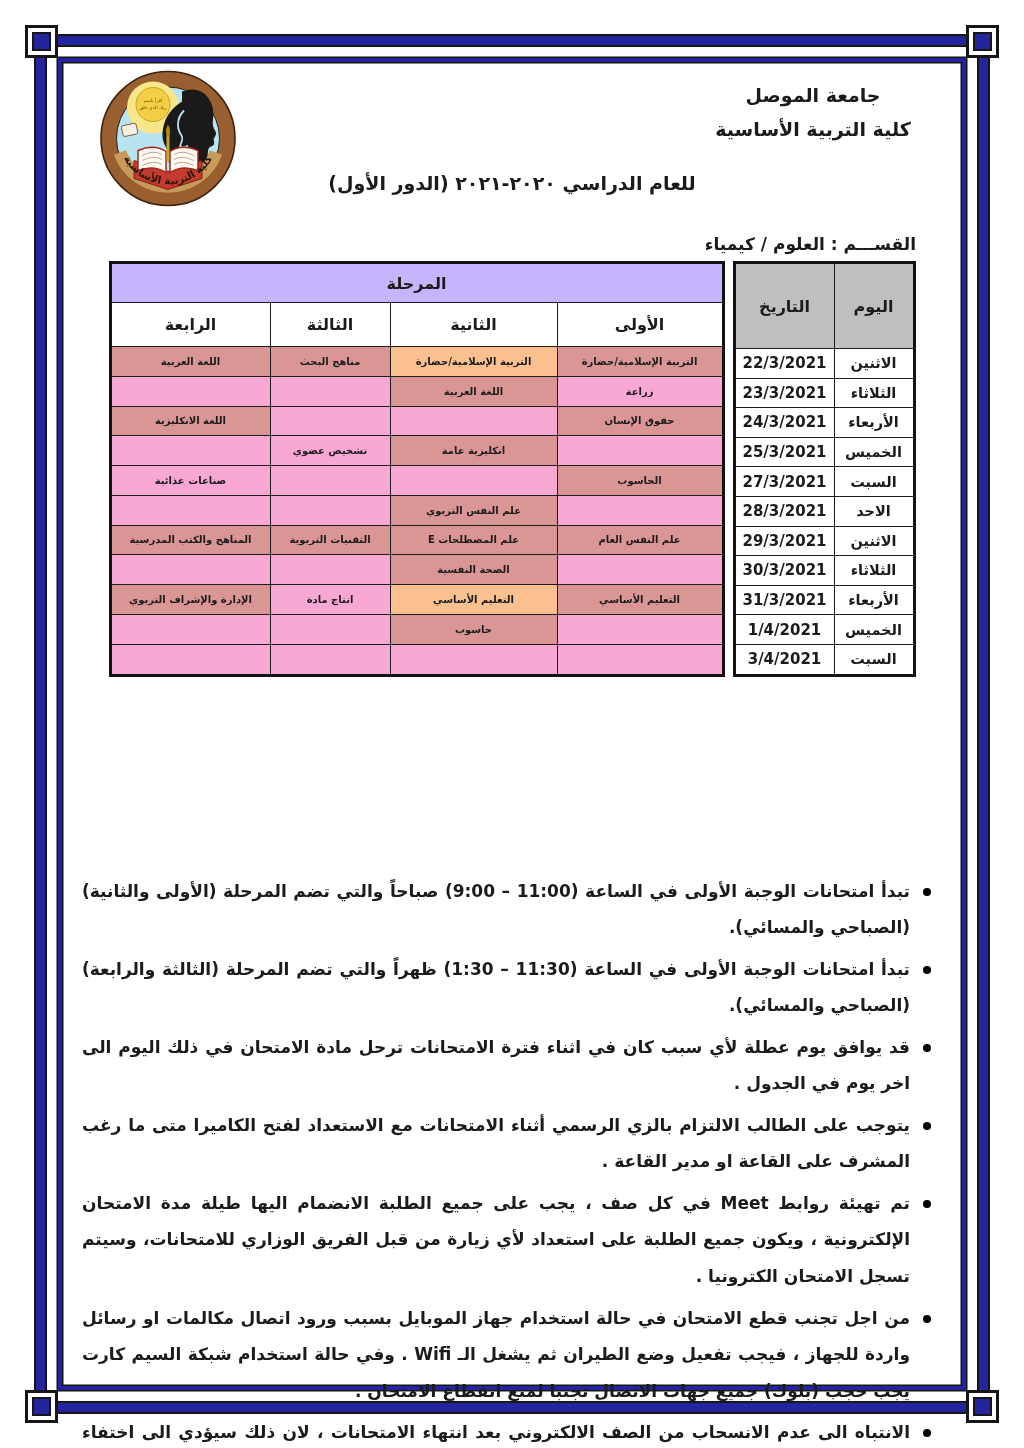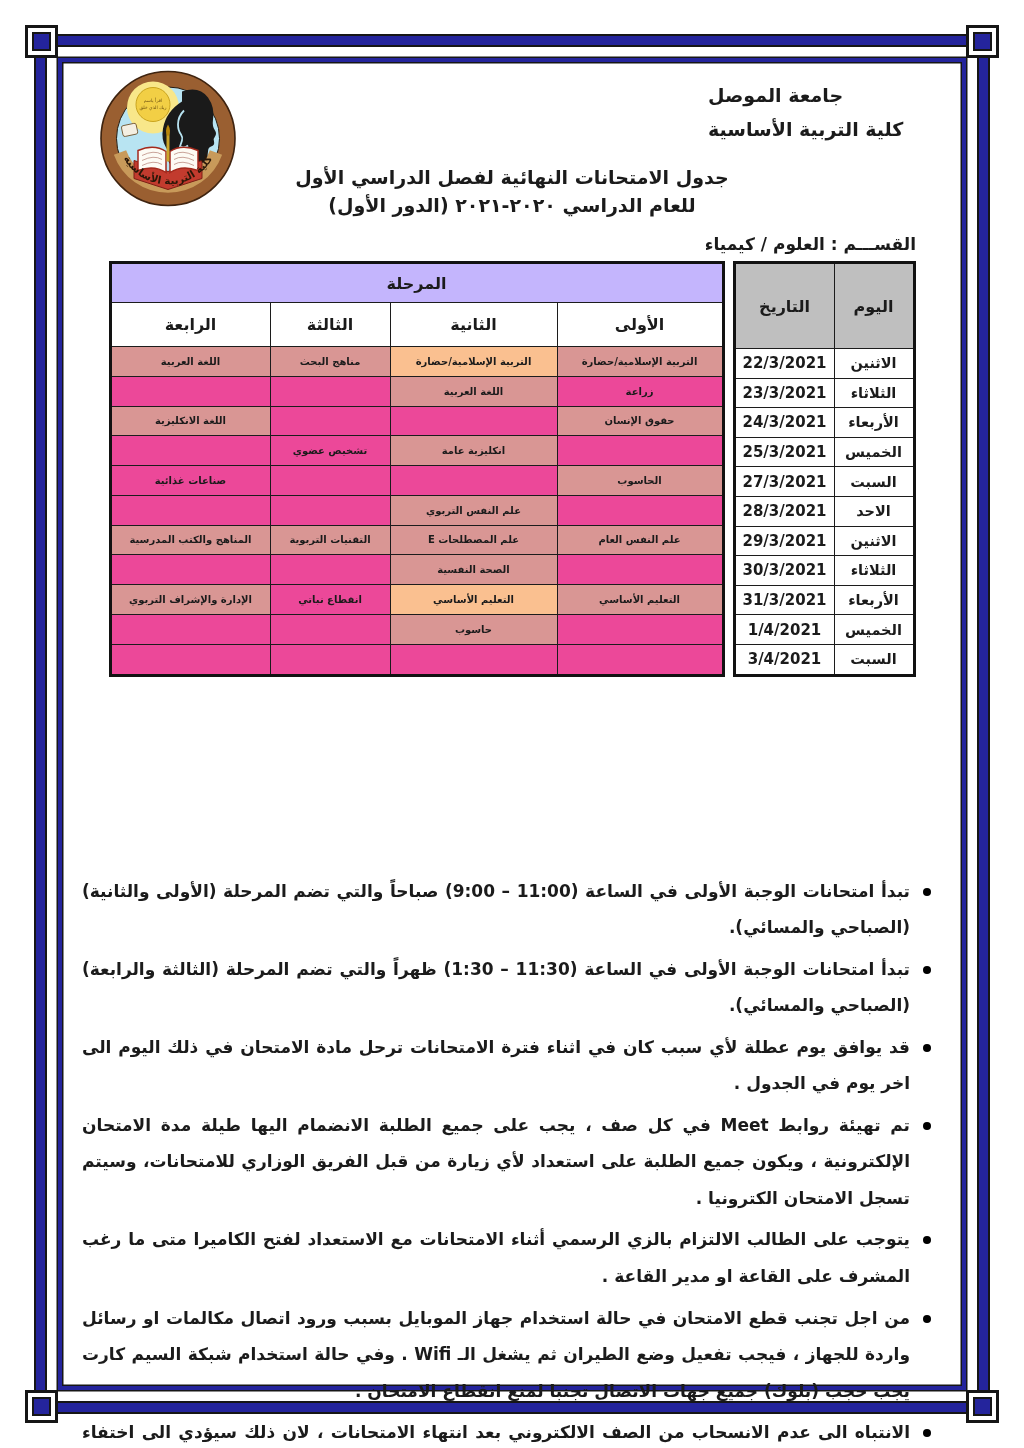--- a/index.html
+++ b/index.html
@@ -31,21 +31,21 @@
   .knot.tr { top:25px; right:25px; }
   .knot.bl { bottom:25px; left:25px; }
   .knot.br { bottom:25px; right:25px; }
 
   .content { position:absolute; top:74px; left:78px; right:78px; bottom:74px; }
 
   
   .doc-header { position:relative; height:160px; }
   .logo-box { position:absolute; top:-8px; left:20px; width:140px; height:145px; }
   .org-block {
-    position:absolute; top:10px; right:28px; width:210px; text-align:left;
+    position:absolute; top:10px; right:28px; width:210px; text-align:center;
     direction:rtl; font-weight:bold; font-size:19px;
   }
   .org-line { margin-bottom:12px; }
   .titles {
     position:absolute; top:92px; left:0; right:0; text-align:center;
     direction:rtl; font-weight:bold; font-size:19px;
   }
   .title-line2 { margin-top:6px; }
   .dept {
     direction:rtl; text-align:right; padding-right:30px;
@@ -64,21 +64,21 @@
   .t-subjects { width:613px; }
   .hd-cell { background:var(--gray); font-size:16px; height:84px;margin-left:40px; }
   .stage-top th { height:38px; font-size:16px; background:#c4b5fd; }
   .stage-sub th { height:43px; font-size:16px; background:#fff;margin-left:12px; }
   tbody td { height:28.6px; font-size:14px; }
   .day-cell  { font-size:14.5px; }
   .date-cell { direction:ltr; font-size:15px; }
   .subj { font-size:10px; }
   .subj.pink   { background:var(--pink); }
   .subj.orange { background:var(--orange); }
-  .subj.white  { background:#ec4899; }
+  .subj.white  { background:#f9a8d4; }
 
   
   .notes {
     direction:rtl; list-style:none; margin:196px 8px 0 4px; padding:0;
     font-weight:bold; font-size:17px;
   }
   .note {
     position:relative; padding-right:28px; margin-bottom:5px;
     line-height:2.15; text-align:justify;
   }
@@ -124,21 +124,20 @@
         <text font-size="10.5" font-weight="bold" fill="#2a1708">
           <textPath href="#ringarc" startOffset="50%" text-anchor="middle">كلية التربية الأساسية</textPath>
         </text>
       </svg>
     </div>
     <div class="org-block">
       <div class="org-line">جامعة الموصل</div>
       <div class="org-line">كلية التربية الأساسية</div>
     </div>
     <div class="titles">
-      <div>جدول الامتحانات النهائية لفصل الدراسي الأول</div>
       <div class="title-line2">للعام الدراسي ٢٠٢٠-٢٠٢١ (الدور الأول)</div>
     </div>
   </div>
 
   <div class="dept">القســـم : العلوم / كيمياء</div>
 
   <div class="table-wrap">
     <table class="t-dates" dir="rtl">
       <colgroup>
           <col style="width:80px">
@@ -260,21 +259,21 @@
           </tr>
           <tr>
             <td class="subj white"></td>
             <td class="subj pink">الصحة النفسية</td>
             <td class="subj white"></td>
             <td class="subj white"></td>
           </tr>
           <tr>
             <td class="subj pink">التعليم الأساسي</td>
             <td class="subj orange">التعليم الأساسي</td>
-            <td class="subj white">انقطاع نباتي</td>
+            <td class="subj white">انتاج مادة</td>
             <td class="subj pink">الإدارة والإشراف التربوي</td>
           </tr>
           <tr>
             <td class="subj white"></td>
             <td class="subj pink">حاسوب</td>
             <td class="subj white"></td>
             <td class="subj white"></td>
           </tr>
           <tr>
             <td class="subj white"></td>
@@ -283,19 +282,19 @@
             <td class="subj white"></td>
           </tr>
         </tbody>
     </table>
   </div>
 
   <ul class="notes" id="notes-list">
       <li class="note">تبدأ امتحانات الوجبة الأولى في الساعة ‪(9:00 – 11:00)‬ صباحاً والتي تضم المرحلة (الأولى والثانية) (الصباحي والمسائي).</li>
       <li class="note">تبدأ امتحانات الوجبة الأولى في الساعة ‪(1:30 – 11:30)‬ ظهراً والتي تضم المرحلة (الثالثة والرابعة) (الصباحي والمسائي).</li>
       <li class="note">قد يوافق يوم عطلة لأي سبب كان في اثناء فترة الامتحانات ترحل مادة الامتحان في ذلك اليوم الى اخر يوم في الجدول .</li>
+      <li class="note">يتوجب على الطالب الالتزام بالزي الرسمي أثناء الامتحانات مع الاستعداد لفتح الكاميرا متى ما رغب المشرف على القاعة او مدير القاعة .</li>
       <li class="note">تم تهيئة روابط Meet في كل صف ، يجب على جميع الطلبة الانضمام اليها طيلة مدة الامتحان الإلكترونية ، ويكون جميع الطلبة على استعداد لأي زيارة من قبل الفريق الوزاري للامتحانات، وسيتم تسجل الامتحان الكترونيا .</li>
-      <li class="note">يتوجب على الطالب الالتزام بالزي الرسمي أثناء الامتحانات مع الاستعداد لفتح الكاميرا متى ما رغب المشرف على القاعة او مدير القاعة .</li>
       <li class="note">من اجل تجنب قطع الامتحان في حالة استخدام جهاز الموبايل بسبب ورود اتصال مكالمات او رسائل واردة للجهاز ، فيجب تفعيل وضع الطيران ثم يشغل الـ Wifi . وفي حالة استخدام شبكة السيم كارت يجب حجب (بلوك) جميع جهات الاتصال تجنبا لمنع انقطاع الامتحان .</li>
       <li class="note">الانتباه الى عدم الانسحاب من الصف الالكتروني بعد انتهاء الامتحانات ، لان ذلك سيؤدي الى اختفاء درجات الطالب .</li>
     </ul>
 
 </div>
 
 </body></html>

